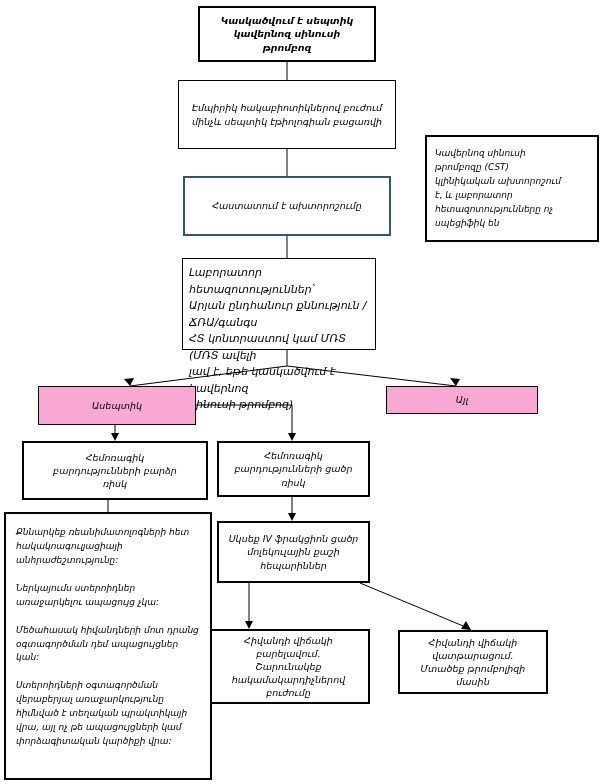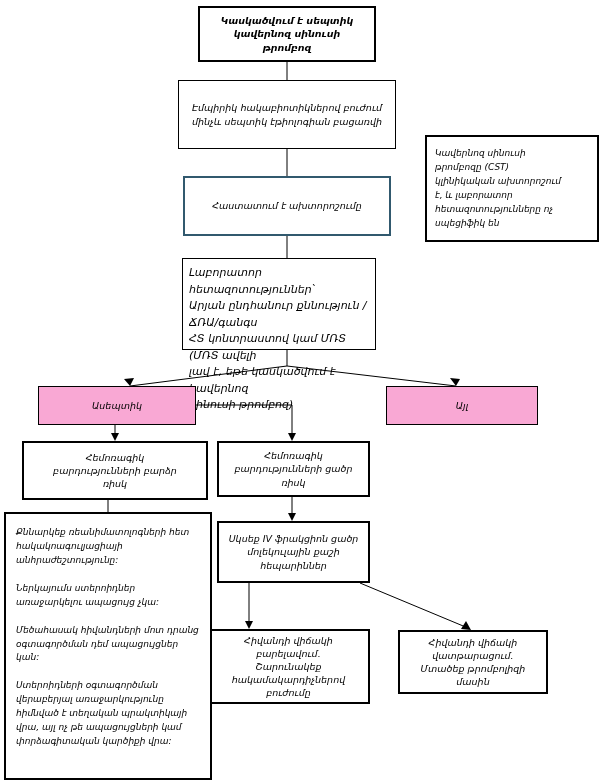--- a/index.html
+++ b/index.html
@@ -95,21 +95,21 @@
     <line x1="360" y1="583" x2="468" y2="628" stroke="#000" stroke-width="1"></line>
     <polygon points="471,630 461,629 466,621" fill="#000"></polygon>
   </svg>
 
   <div class="box b-thick bold" style="left:198px; top:6px; width:178px; height:56px;">
     <span class="txt">Կասկածվում է սեպտիկ
 կավերնոզ սինուսի
 թրոմբոզ</span>
   </div>
 
-  <div class="box b-med" style="left:178px; top:80px; width:218px; height:69px;">
+  <div class="box b-med" style="left:178px; top:80px; width:218px; height:69px;text-align:right;">
     <span class="txt">Էմպիրիկ հակաբիոտիկներով բուժում
 մինչև սեպտիկ էթիոլոգիան բացառվի</span>
   </div>
 
   <div class="box b-accent" style="left:183px; top:176px; width:208px; height:60px;">
     <span class="txt">Հաստատում է ախտորոշումը</span>
   </div>
 
   <div class="box b-thick leftbox" style="left:425px; top:135px; width:174px; height:107px;">
     <span class="txt">Կավերնոզ սինուսի
@@ -125,21 +125,21 @@
 Արյան ընդհանուր քննություն /ՃՌԱ/գանգս
 ՀՏ կոնտրաստով  կամ ՄՌՏ (ՄՌՏ ավելի
 լավ է, եթե կասկածվում է կավերնոզ
 սինուսի թրոմբոզ)</span>
   </div>
 
   <div class="box b-med fill-grey" style="left:38px; top:386px; width:158px; height:39px;">
     <span class="txt">Ասեպտիկ</span>
   </div>
 
-  <div class="box b-med fill-grey" style="left:386px; top:386px; width:152px; height:39px;">
+  <div class="box b-med fill-grey" style="left:386px; top:386px; width:152px; height:28px;">
     <span class="txt">Այլ</span>
   </div>
 
   <div class="box b-thick" style="left:22px; top:441px; width:186px; height:59px;">
     <span class="txt">Հեմոռագիկ
 բարդությունների բարձր
 ռիսկ</span>
   </div>
 
   <div class="box b-thick" style="left:217px; top:441px; width:153px; height:56px;">

